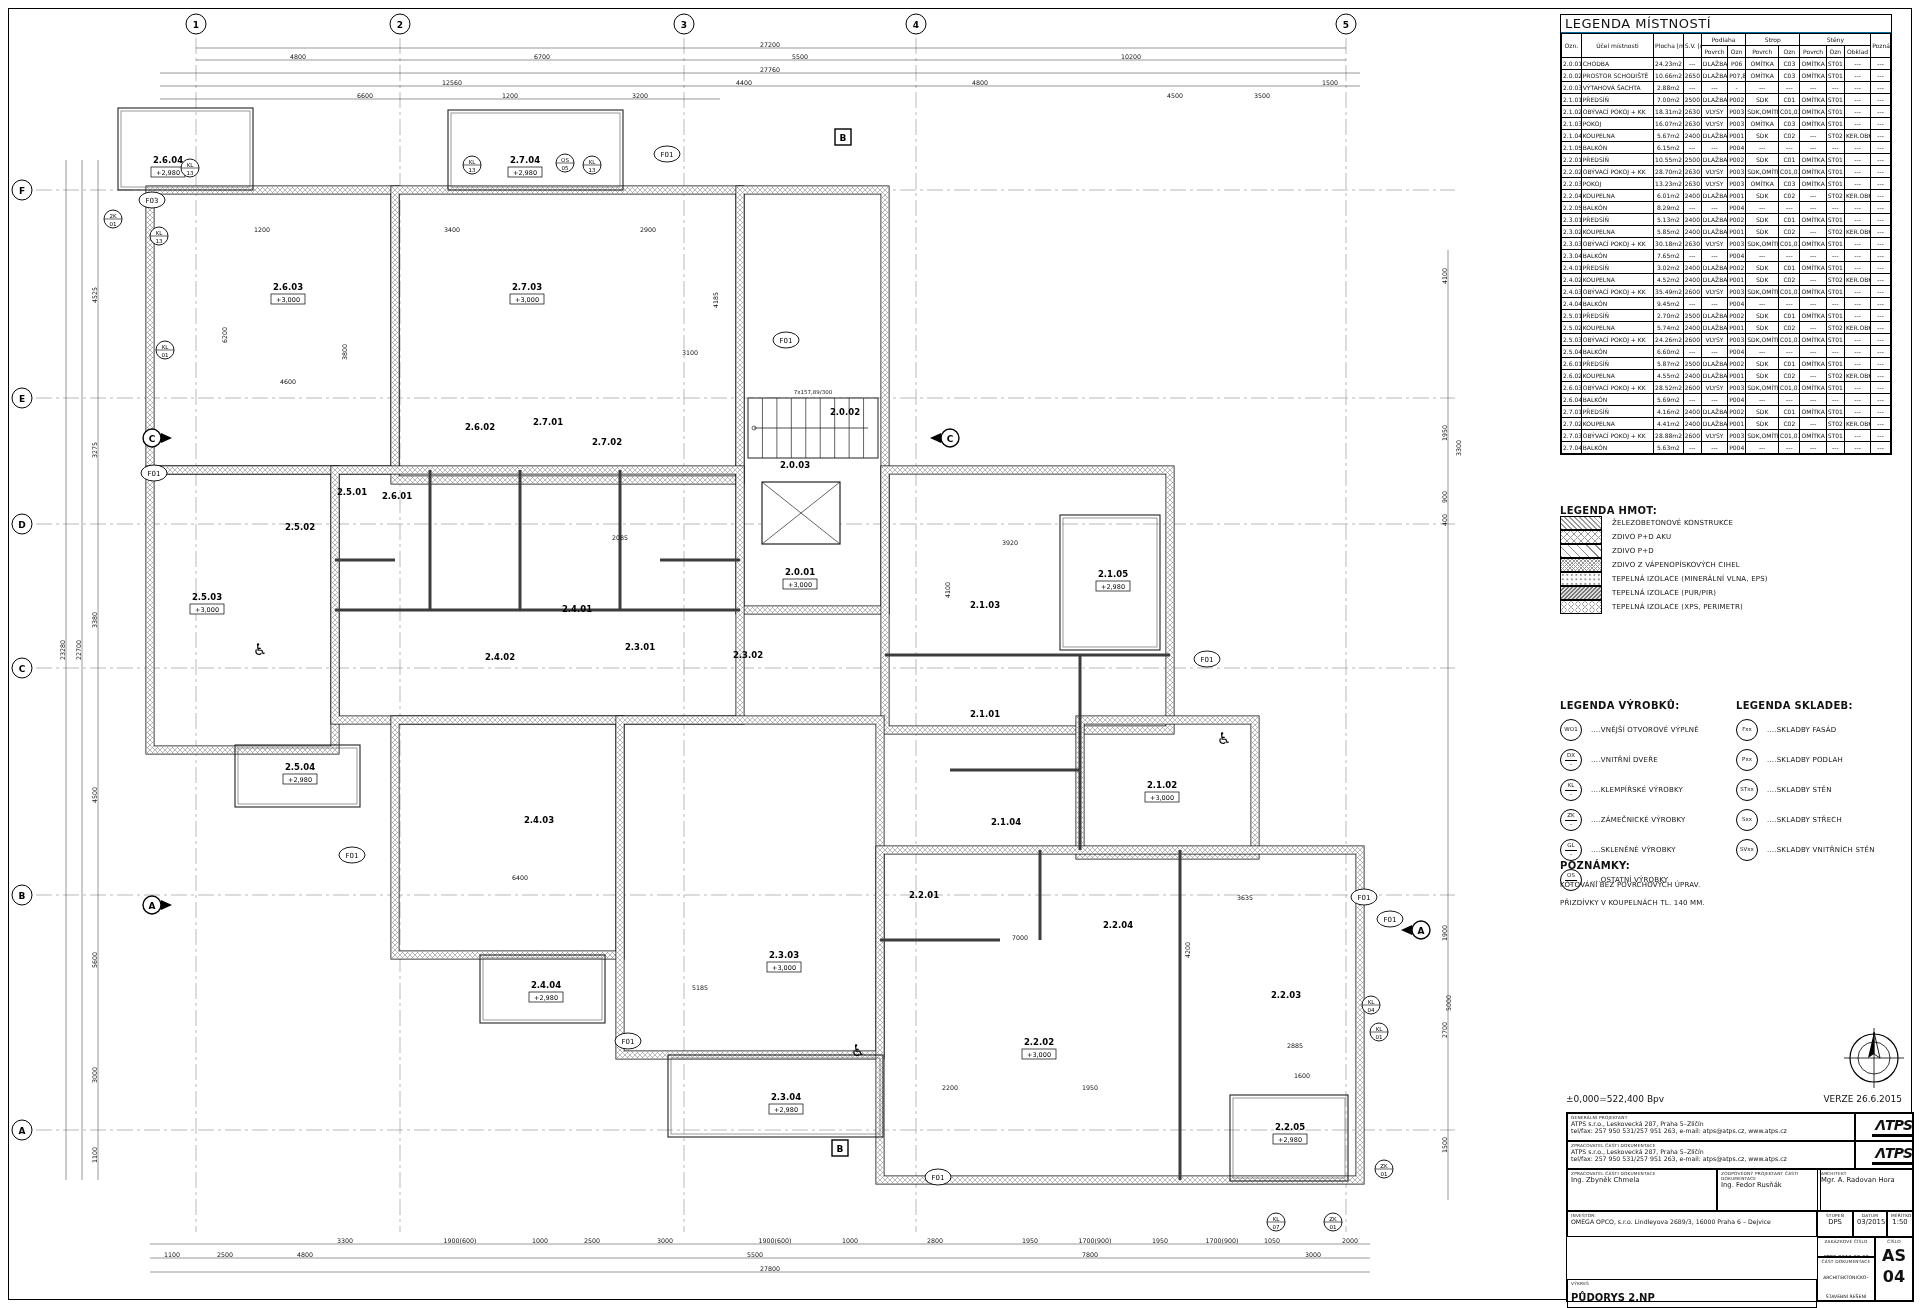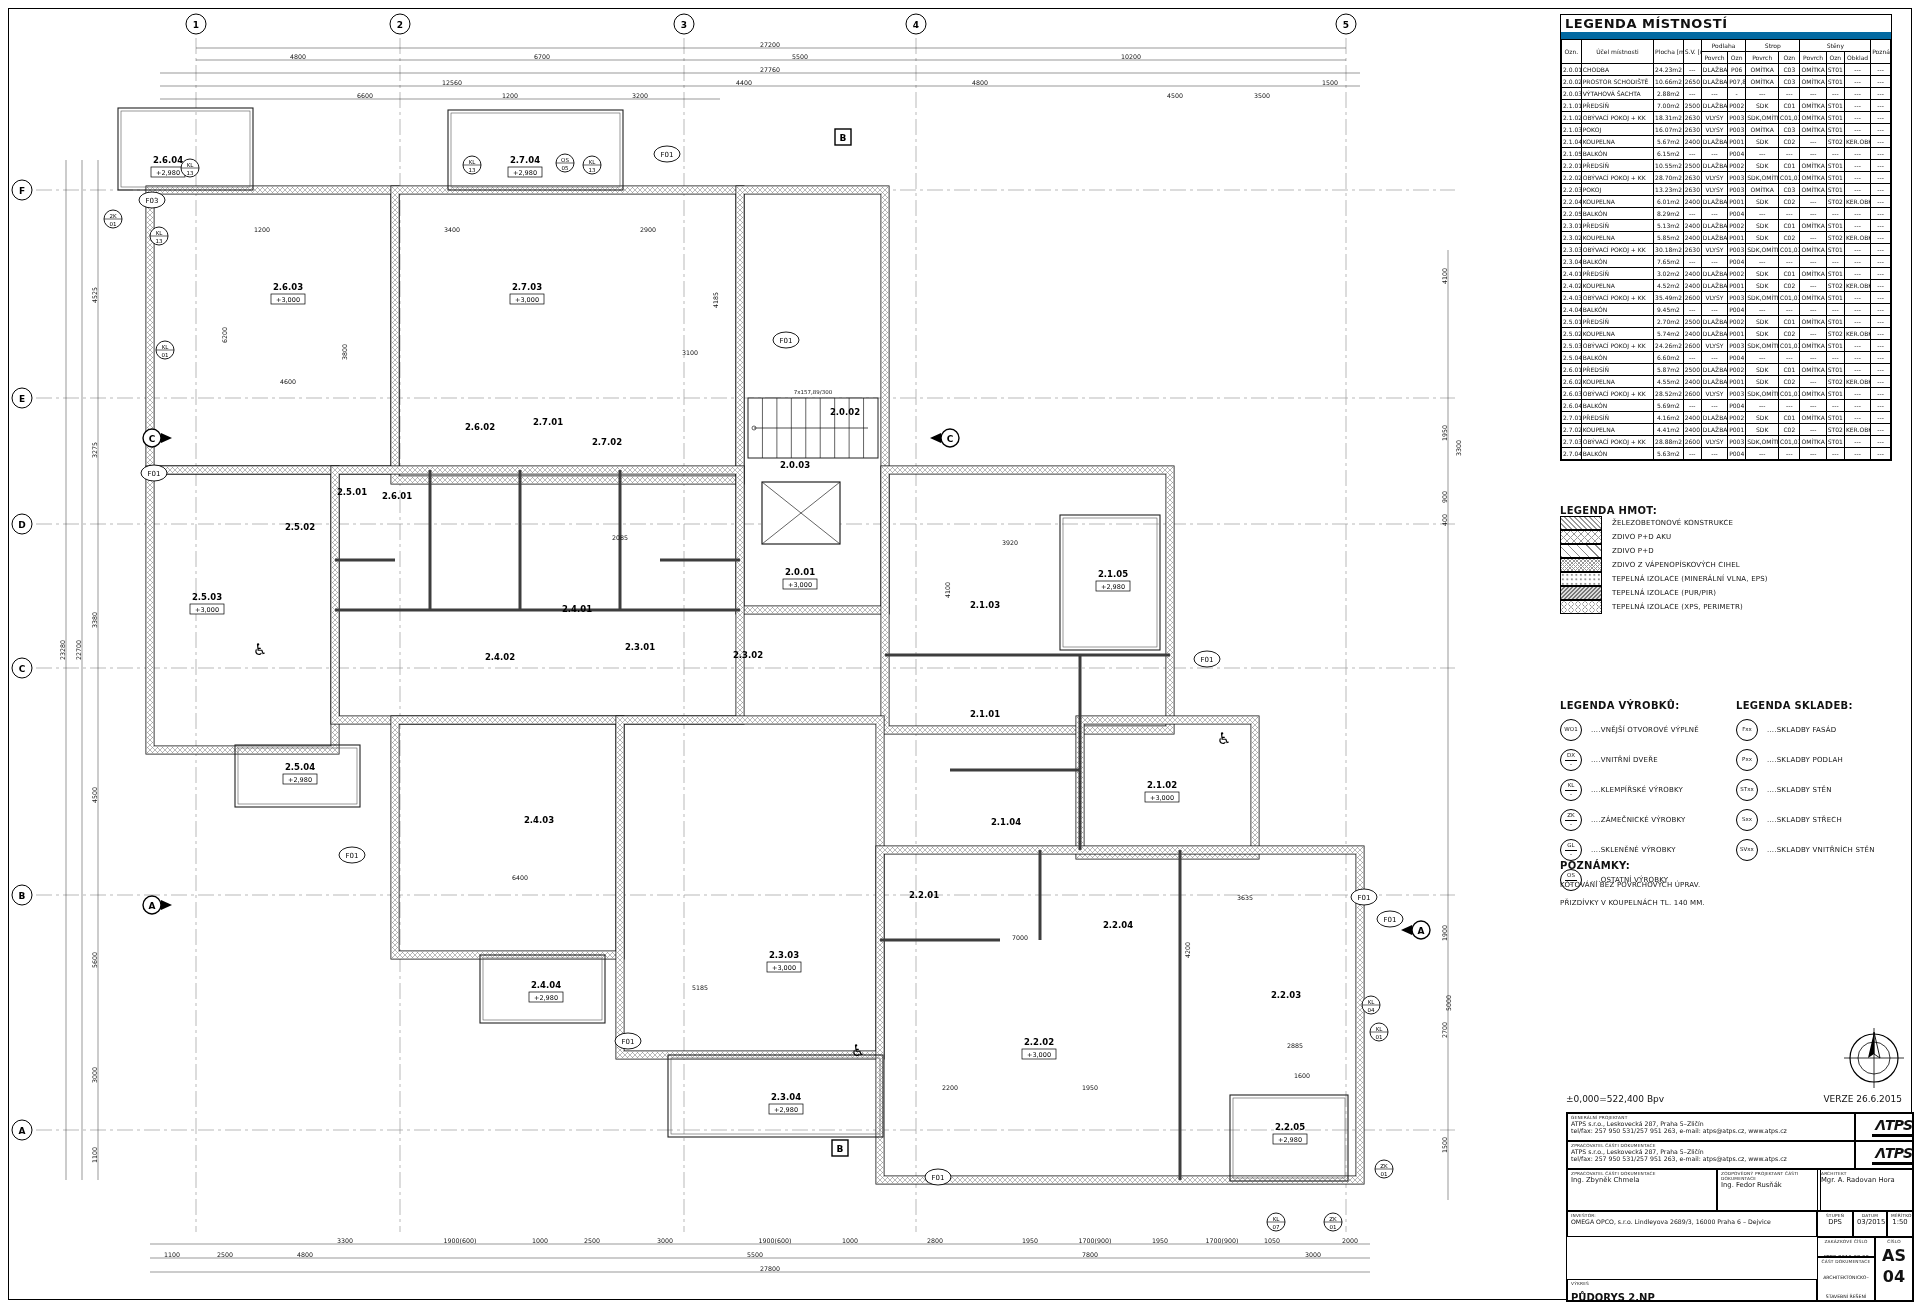--- a/index.html
+++ b/index.html
@@ -1,21 +1,21 @@
 <!DOCTYPE html>
 <html><head>
 <meta charset="utf-8">
 <style>
   html,body{margin:0;padding:0;background:#fff;width:1920px;height:1308px;
     font-family:"DejaVu Sans","Liberation Sans",sans-serif;color:#111;overflow:hidden;position:relative}
   .frame{position:absolute;left:8px;top:8px;width:1902px;height:1290px;border:1.5px solid #000}
   #plan{position:absolute;left:0;top:0}
   
   .rl-box{position:absolute;left:1560px;top:14px;width:330px;border:1.6px solid #000;background:#fff}
-  .rl-title{font-size:13px;font-weight:bold;padding:1px 4px;border-bottom:7px solid #0369a1;letter-spacing:.5px}
+  .rl-title{font-size:13px;font-weight:normal;padding:1px 4px;border-bottom:1px solid #0369a1;letter-spacing:.5px}
   .rl-box table{width:100%;border-collapse:collapse;table-layout:fixed}
   .rl-box th,.rl-box td{border:0.5px solid #000;font-size:6px;padding:0 1px;text-align:center;
     white-space:nowrap;overflow:hidden;height:11px;font-weight:normal}
   .rl-box td.l{text-align:left}
   
   .lg-title{font-size:10px;font-weight:bold;letter-spacing:.3px}
   .hmot{position:absolute;left:1560px;top:505px;width:330px}
   .hmot-row{display:flex;align-items:center;margin-top:0}
   .sw{width:40px;height:12px;border:1px solid #000;margin-right:10px;flex:0 0 auto;background:#fff}
   .sw-zb {background:repeating-linear-gradient(45deg,#9a9a9a 0 1px,transparent 1px 3.5px)}
@@ -1103,17 +1103,17 @@
   </div>
   <div class="tc" style="left:250px;top:144px;width:58px;height:44px;text-align:center">
     <span class="tl">ČÁST DOKUMENTACE</span>
     <span style="font-size:4.6px;line-height:1.3">ARCHITEKTONICKO–STAVEBNÍ ŘEŠENÍ</span>
   </div>
   <div class="tc" style="left:308px;top:124px;width:38px;height:64px;text-align:center">
     <span class="tl">ČÍSLO</span>
     <span class="big-num">AS</span>
     <span class="big-num">04</span>
   </div>
-  <div class="tc" style="left:0;top:166px;width:250px;height:22px">
+  <div class="tc" style="left:0;top:166px;width:250px;height:29px">
     <span class="tl">VÝKRES</span>
     <span style="font-size:10px;font-weight:bold">PŮDORYS 2.NP</span>
   </div>
 </div>
 
 </body></html>

